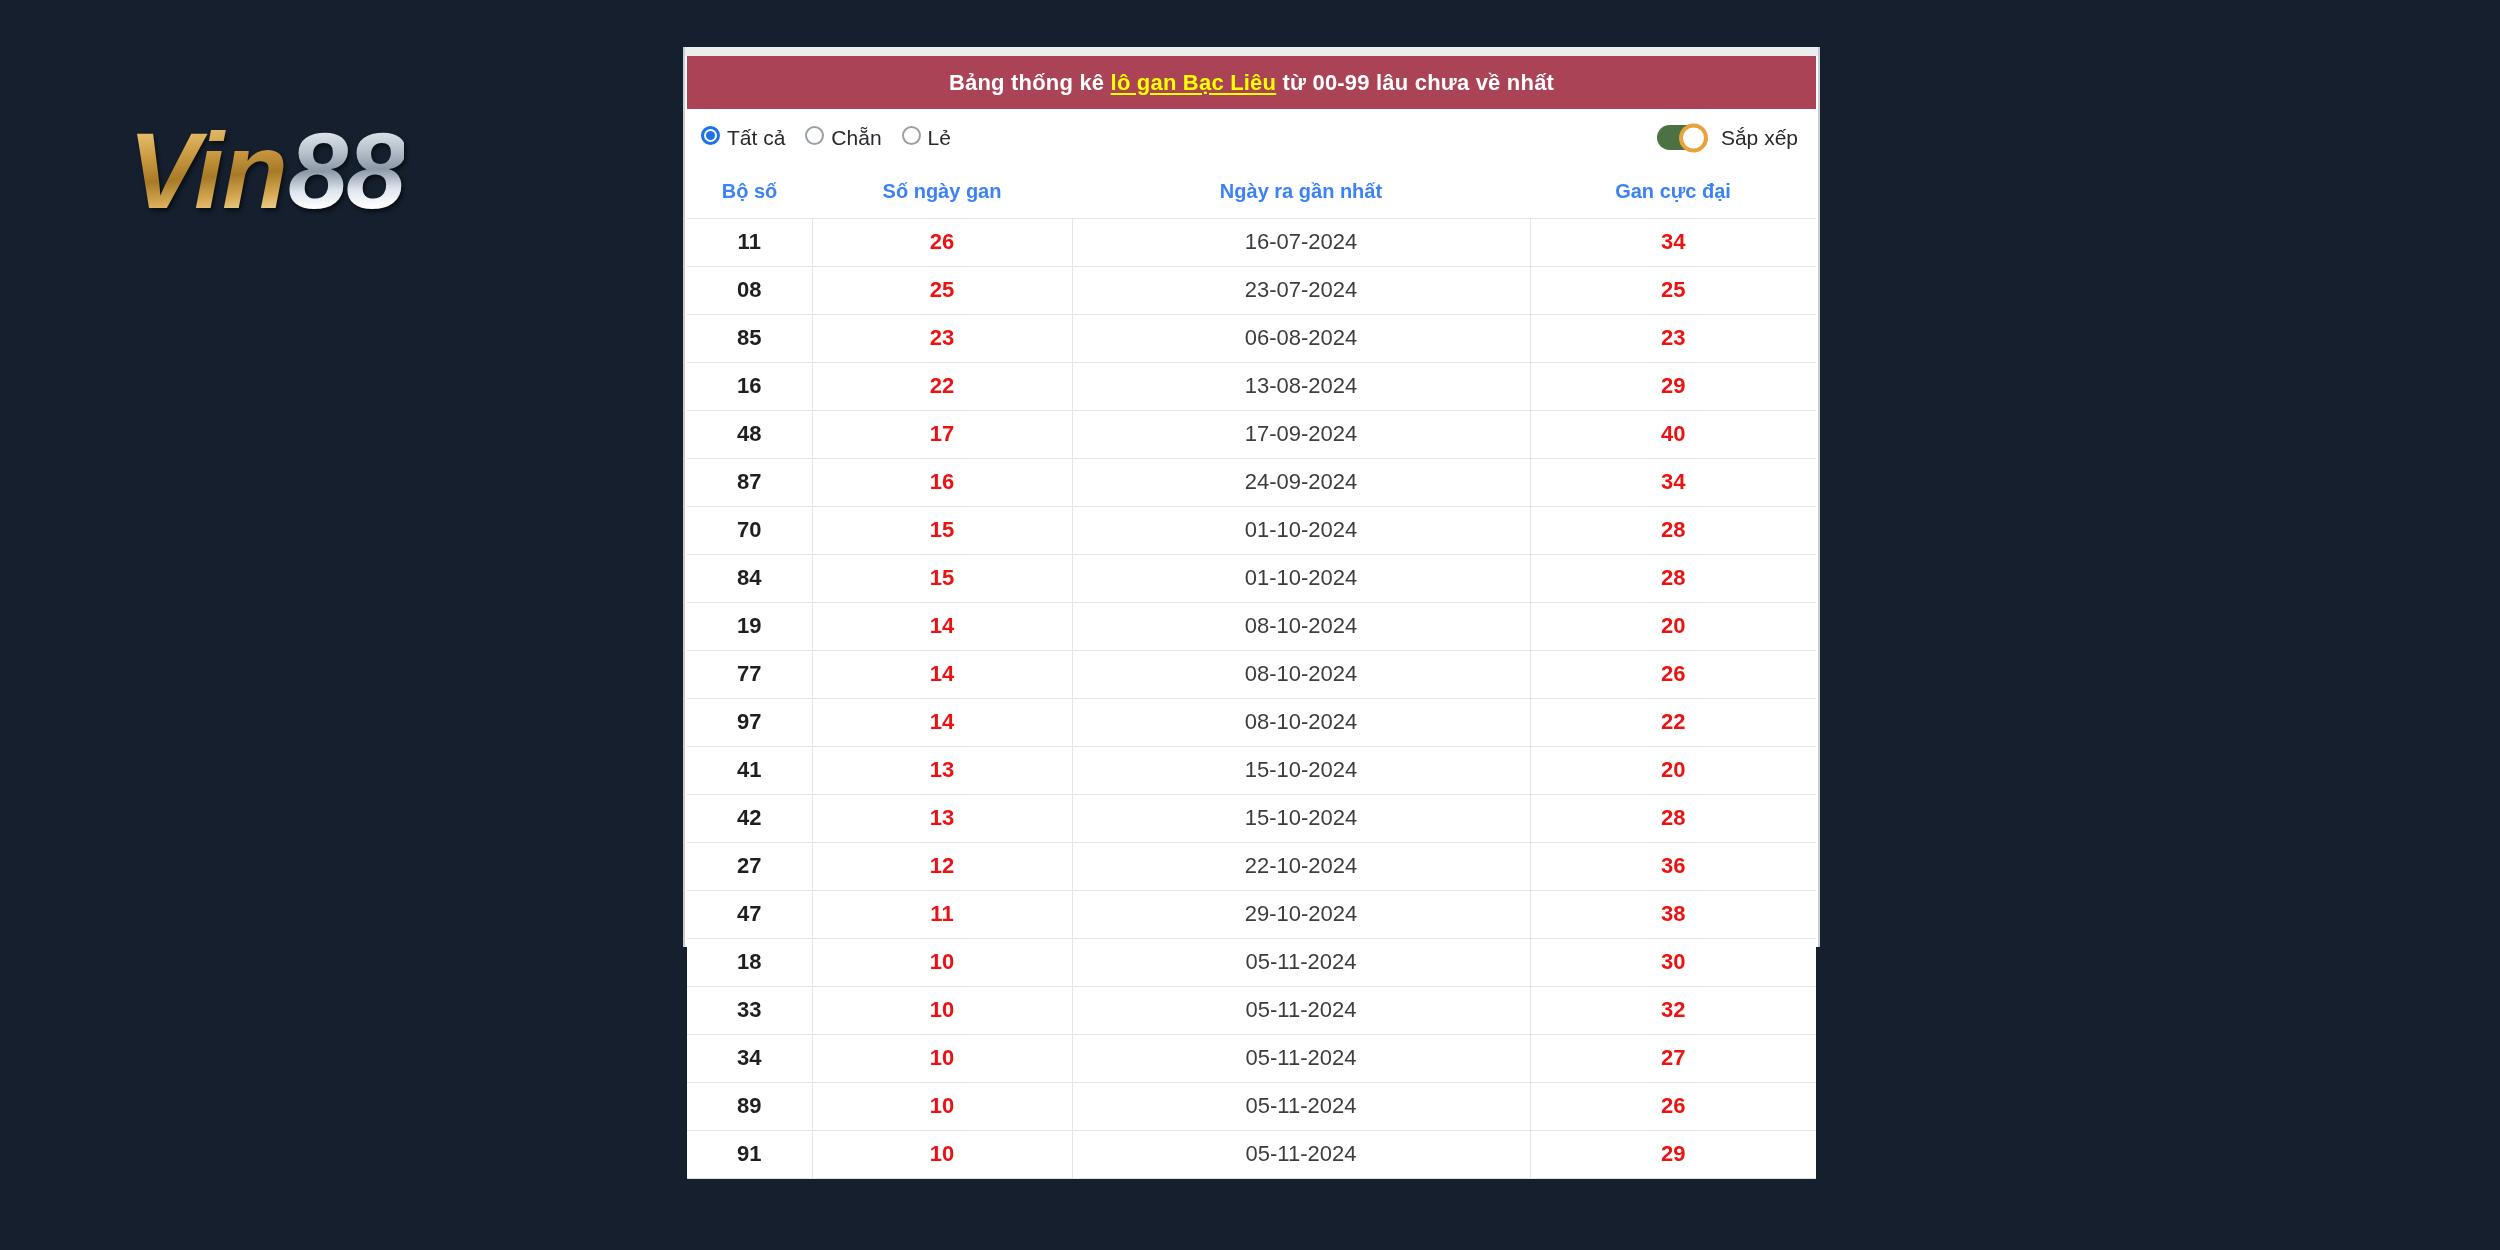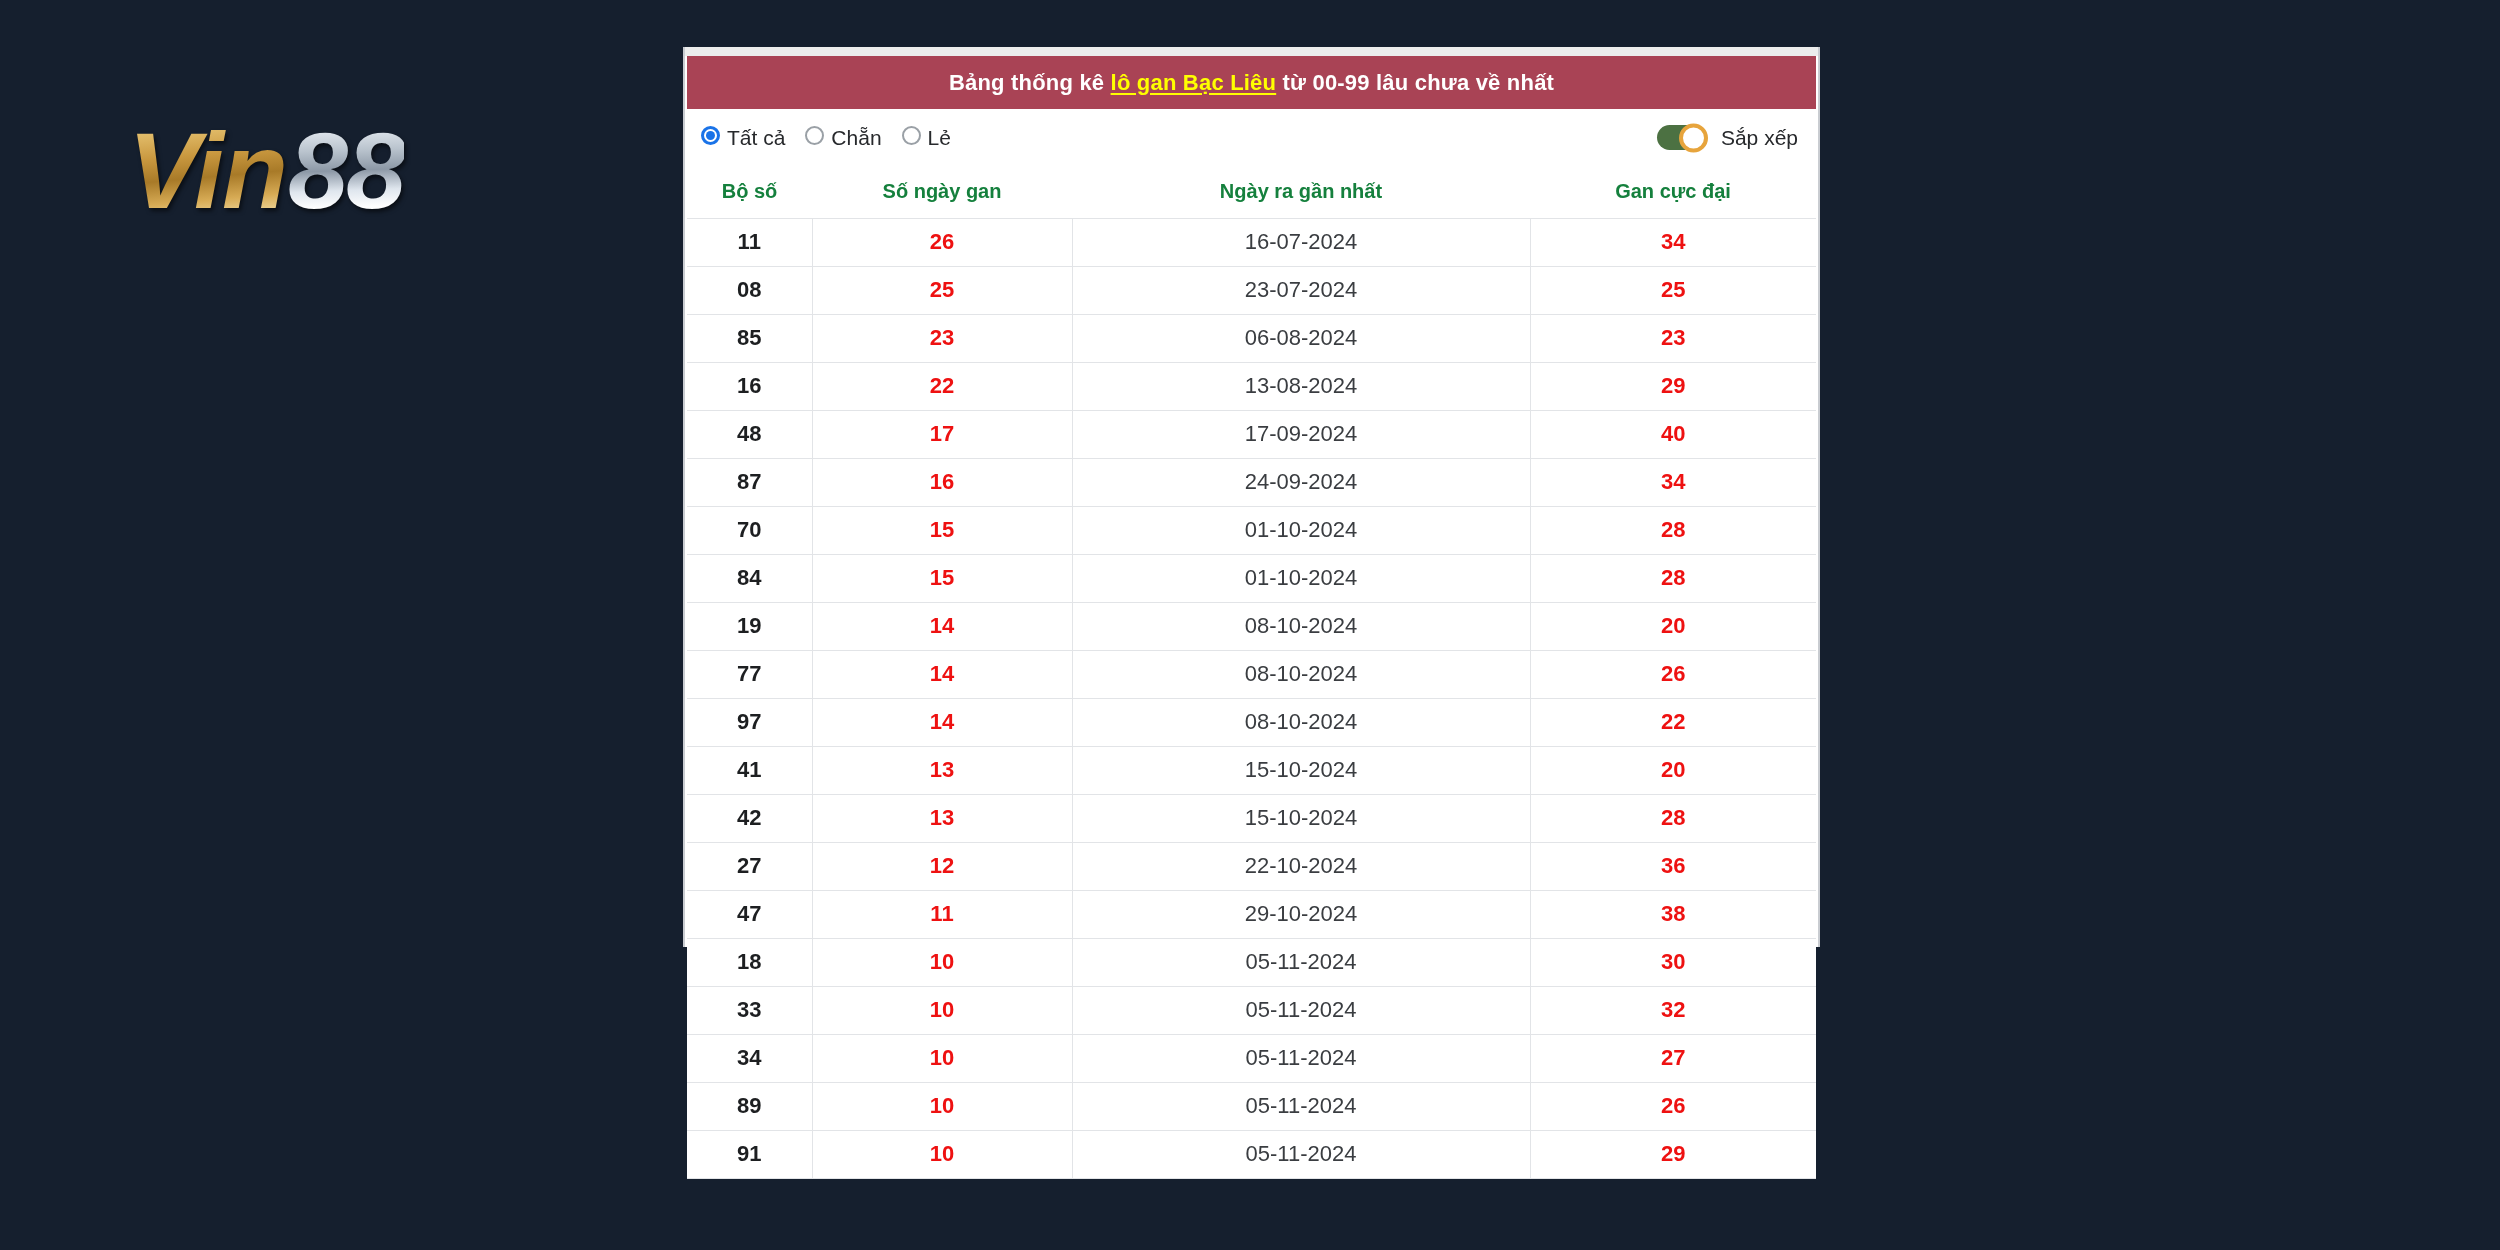--- a/index.html
+++ b/index.html
@@ -175,21 +175,21 @@
   }
   table.stats col.c1 { width: 125px; }
   table.stats col.c2 { width: 260px; }
   table.stats col.c3 { width: 458px; }
   table.stats col.c4 { width: 286px; }
 
   table.stats thead th {
     height: 52px;
     font-size: 20px;
     font-weight: bold;
-    color: #15803d;
+    color: #3b82f6;
     text-align: center;
     border: none;
     background: #fff;
     vertical-align: middle;
   }
   table.stats tbody td {
     height: 48px;
     text-align: center;
     vertical-align: middle;
     border: 1px solid #e2e4e7;

